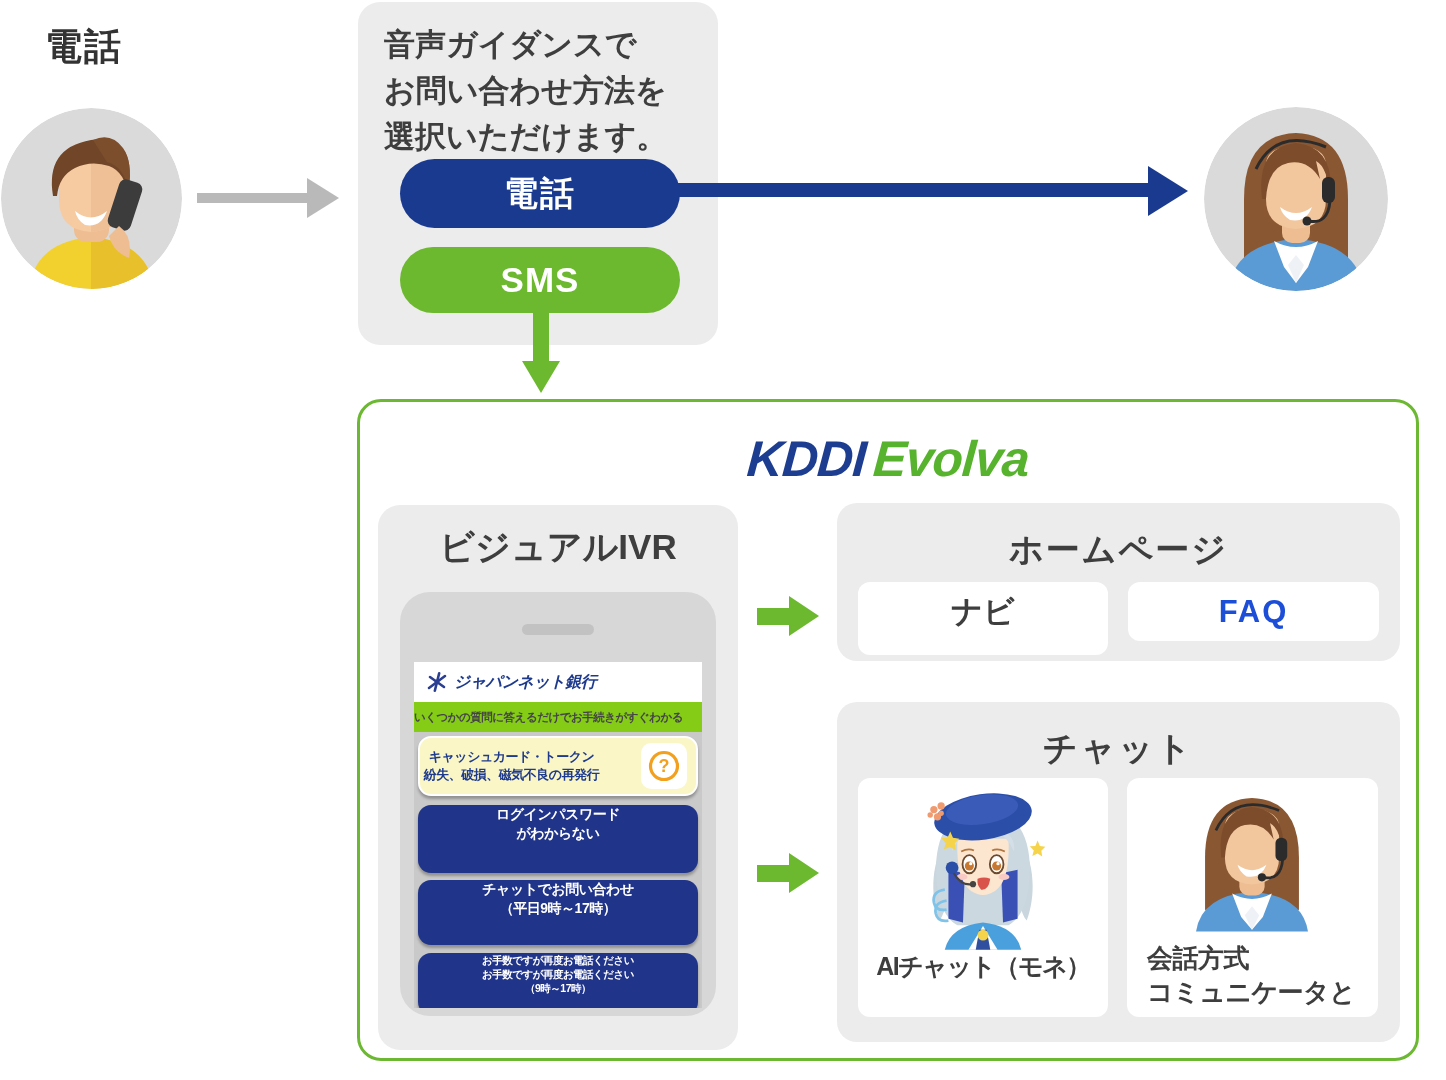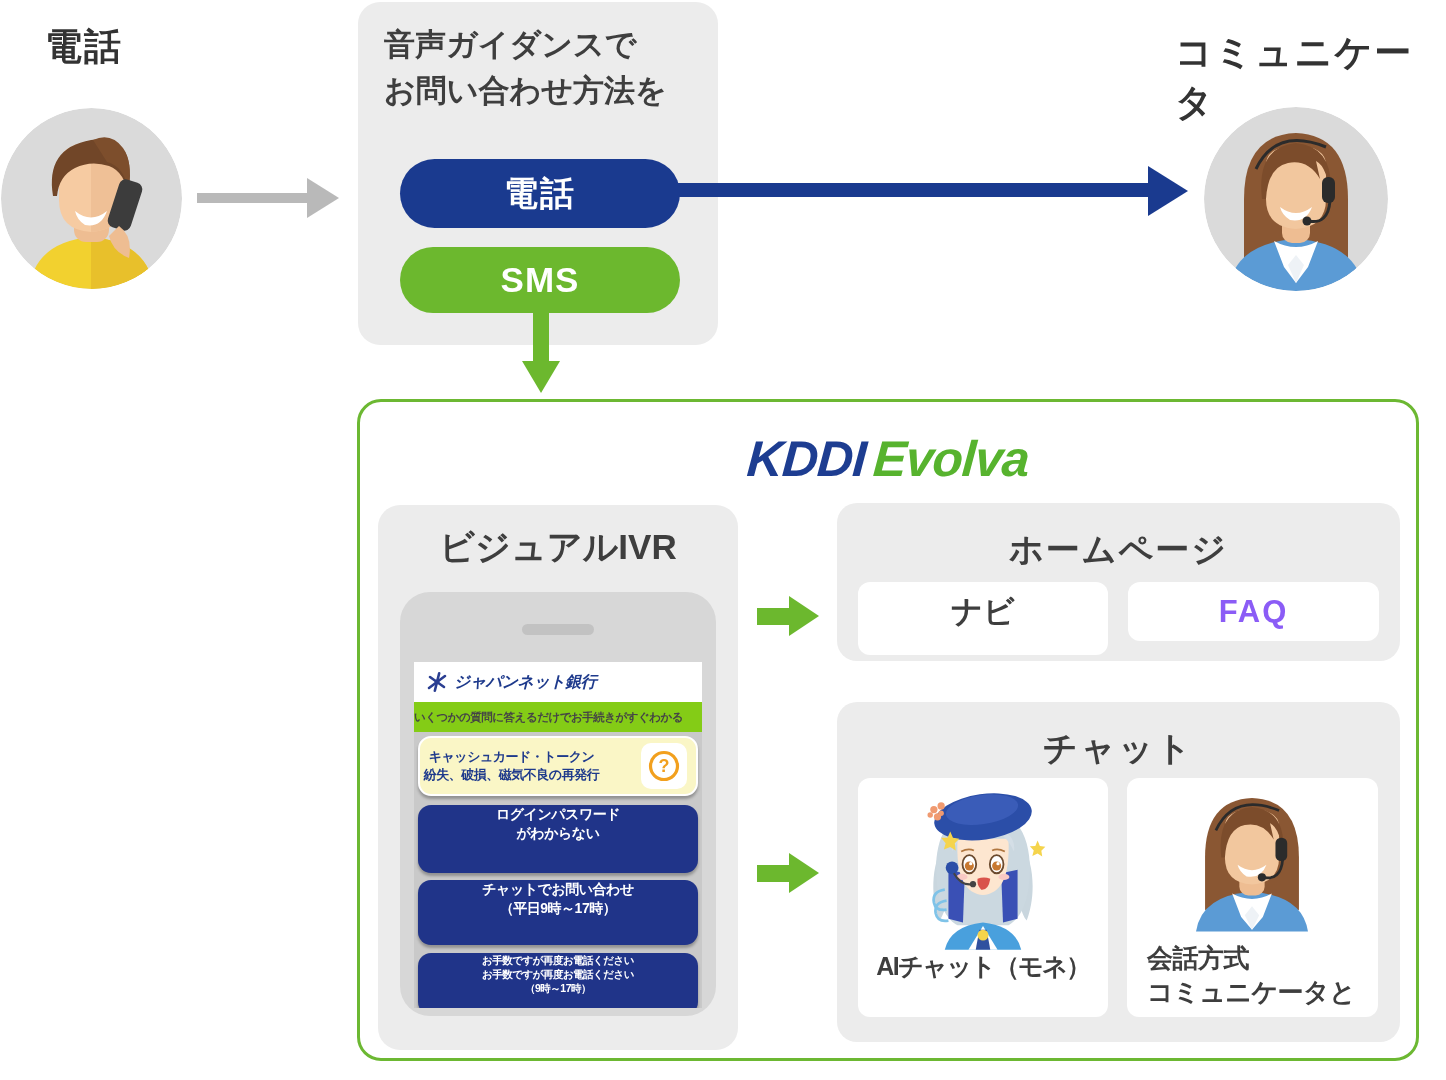--- a/index.html
+++ b/index.html
@@ -60,21 +60,21 @@
   .card-n1 .menu-text,.card-n2 .menu-text{font-size:14px;line-height:19px;letter-spacing:-0.5px;}
   .card-n3 .menu-text{font-size:10.5px;line-height:14px;letter-spacing:-0.5px;}
   .menu-icon{width:46px;height:46px;background:#fff;border-radius:10px;margin-right:9px;flex:0 0 auto;display:flex;align-items:center;justify-content:center;}
   .card-n3 .menu-icon{width:40px;height:40px;}
 
   
   .hp-box{left:837px;top:503px;width:563px;height:158px;background:#ececec;border-radius:20px;}
   .hp-title{left:837px;top:527px;width:563px;text-align:center;font-size:34px;font-weight:bold;color:#3e3e3e;letter-spacing:2px;}
   .white-card{background:#fff;border-radius:12px;text-align:center;}
   .nav-card{left:858px;top:582px;width:250px;height:73px;font-size:31px;font-weight:bold;line-height:59px;color:#3e3e3e;}
-  .faq-card{left:1128px;top:582px;width:251px;height:59px;font-size:31px;font-weight:bold;line-height:59px;color:#8b5cf6;letter-spacing:2px;}
+  .faq-card{left:1128px;top:582px;width:251px;height:59px;font-size:31px;font-weight:bold;line-height:59px;color:#1d4ed8;letter-spacing:2px;}
   .chat-box{left:837px;top:702px;width:563px;height:340px;background:#ececec;border-radius:20px;}
   .chat-title{left:837px;top:726px;width:563px;text-align:center;font-size:34px;font-weight:bold;color:#3e3e3e;letter-spacing:3px;}
   .ai-card{left:858px;top:778px;width:250px;height:239px;}
   .comm-card{left:1127px;top:778px;width:251px;height:239px;}
   .ai-label{position:absolute;left:0;top:172px;width:100%;text-align:center;font-size:25px;font-weight:bold;color:#3e3e3e;letter-spacing:-1.5px;}
   .comm-label{position:absolute;left:20px;top:163px;text-align:left;font-size:26px;font-weight:bold;color:#3e3e3e;line-height:34px;letter-spacing:-0.5px;}
 </style>
 </head>
 <body>
 
@@ -107,31 +107,31 @@
     </svg>
   </div>
 
   <div class="shaft gray-shaft"></div>
   <div class="tri gray-head"></div>
 
   <div class="abs guidance-box"></div>
   <div class="abs guidance-text">
     <div>音声ガイダンスで</div>
     <div>お問い合わせ方法を</div>
+    <div>選択いただけます。</div>
   </div>
   <div class="abs pill pill-phone">電話</div>
   <div class="abs pill pill-sms">SMS</div>
 
   <div class="shaft blue-shaft"></div>
   <div class="tri blue-head"></div>
 
   <div class="shaft gdown-shaft"></div>
   <div class="tri gdown-head"></div>
 
-  <div class="abs big-label" style="left:1175px;top:28px;">コミュニケータ</div>
   <div class="abs avatar woman-avatar">
     <svg width="184" height="184" viewBox="0 0 184 184">
       <defs>
           <clipPath id="wc">
             <circle cx="92" cy="92" r="92"></circle>
           </clipPath>
         </defs>
       <circle cx="92" cy="92" r="92" fill="#dadada"></circle>
       <g clip-path="url(#wc)">
         <path d="M92,26 Q40,28 40,92 L40,158 Q66,170 92,170 Q118,170 144,158 L144,92 Q144,28 92,26 Z" fill="#8a5733"></path>

